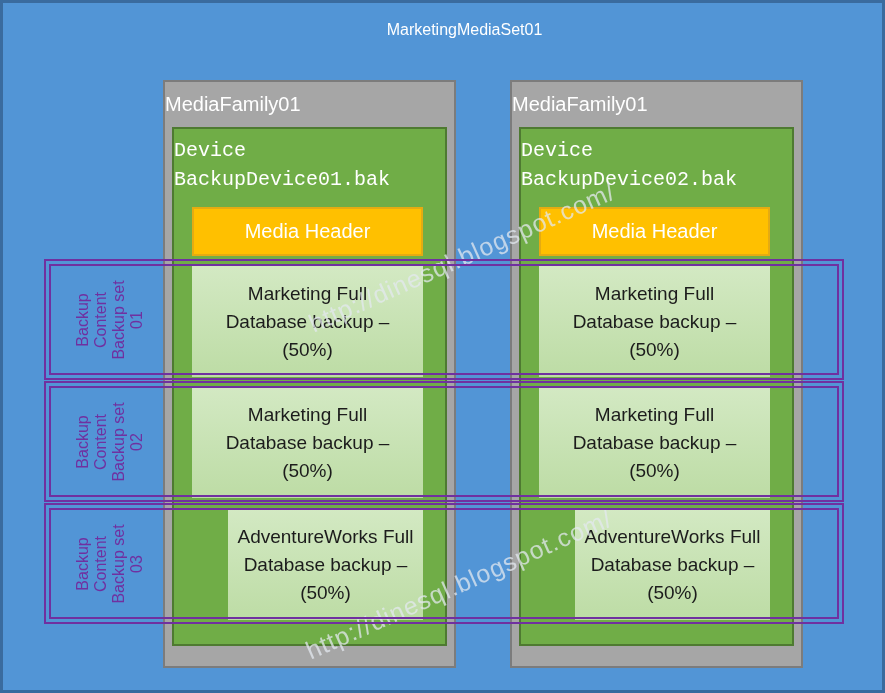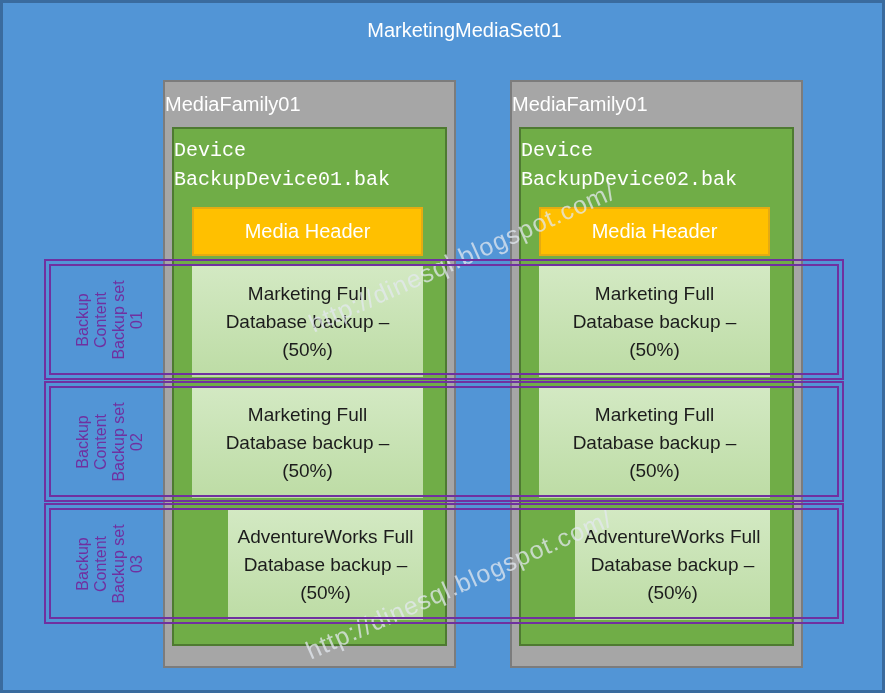--- a/index.html
+++ b/index.html
@@ -8,21 +8,21 @@
     width:885px; height:693px;
     background:var(--background,#5295D6);
     box-shadow: inset 0 0 0 3px var(--canvas-border,#3A6B9E);
     font-family:"Liberation Sans", sans-serif;
     overflow:hidden;
   }
   .diagram-title {
     position:absolute; top:15px; left:0; right:0;
     text-align:center;
     color:var(--text-light,#fff);
-    font-size:20px; line-height:30px;padding-left:44px;
+    font-size:16px; line-height:30px;padding-left:44px;
   }
   
   .column {
     position:absolute; top:80px;
     width:293px; height:588px;
     background:var(--family-fill,#A6A6A6);
     border:2px solid var(--family-border,#7C7C7C);
     box-sizing:border-box;
   }
   .col1 { left:163px; }

